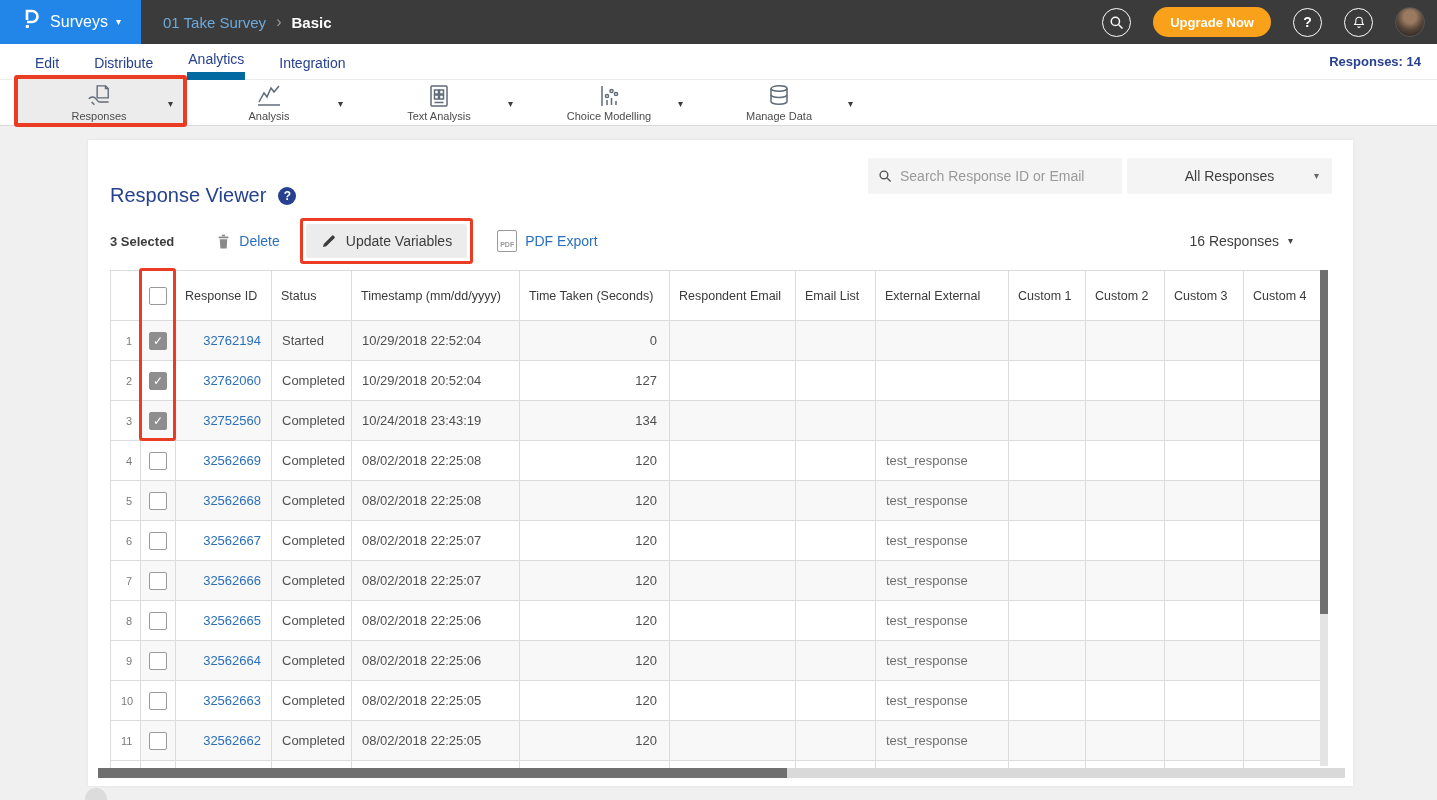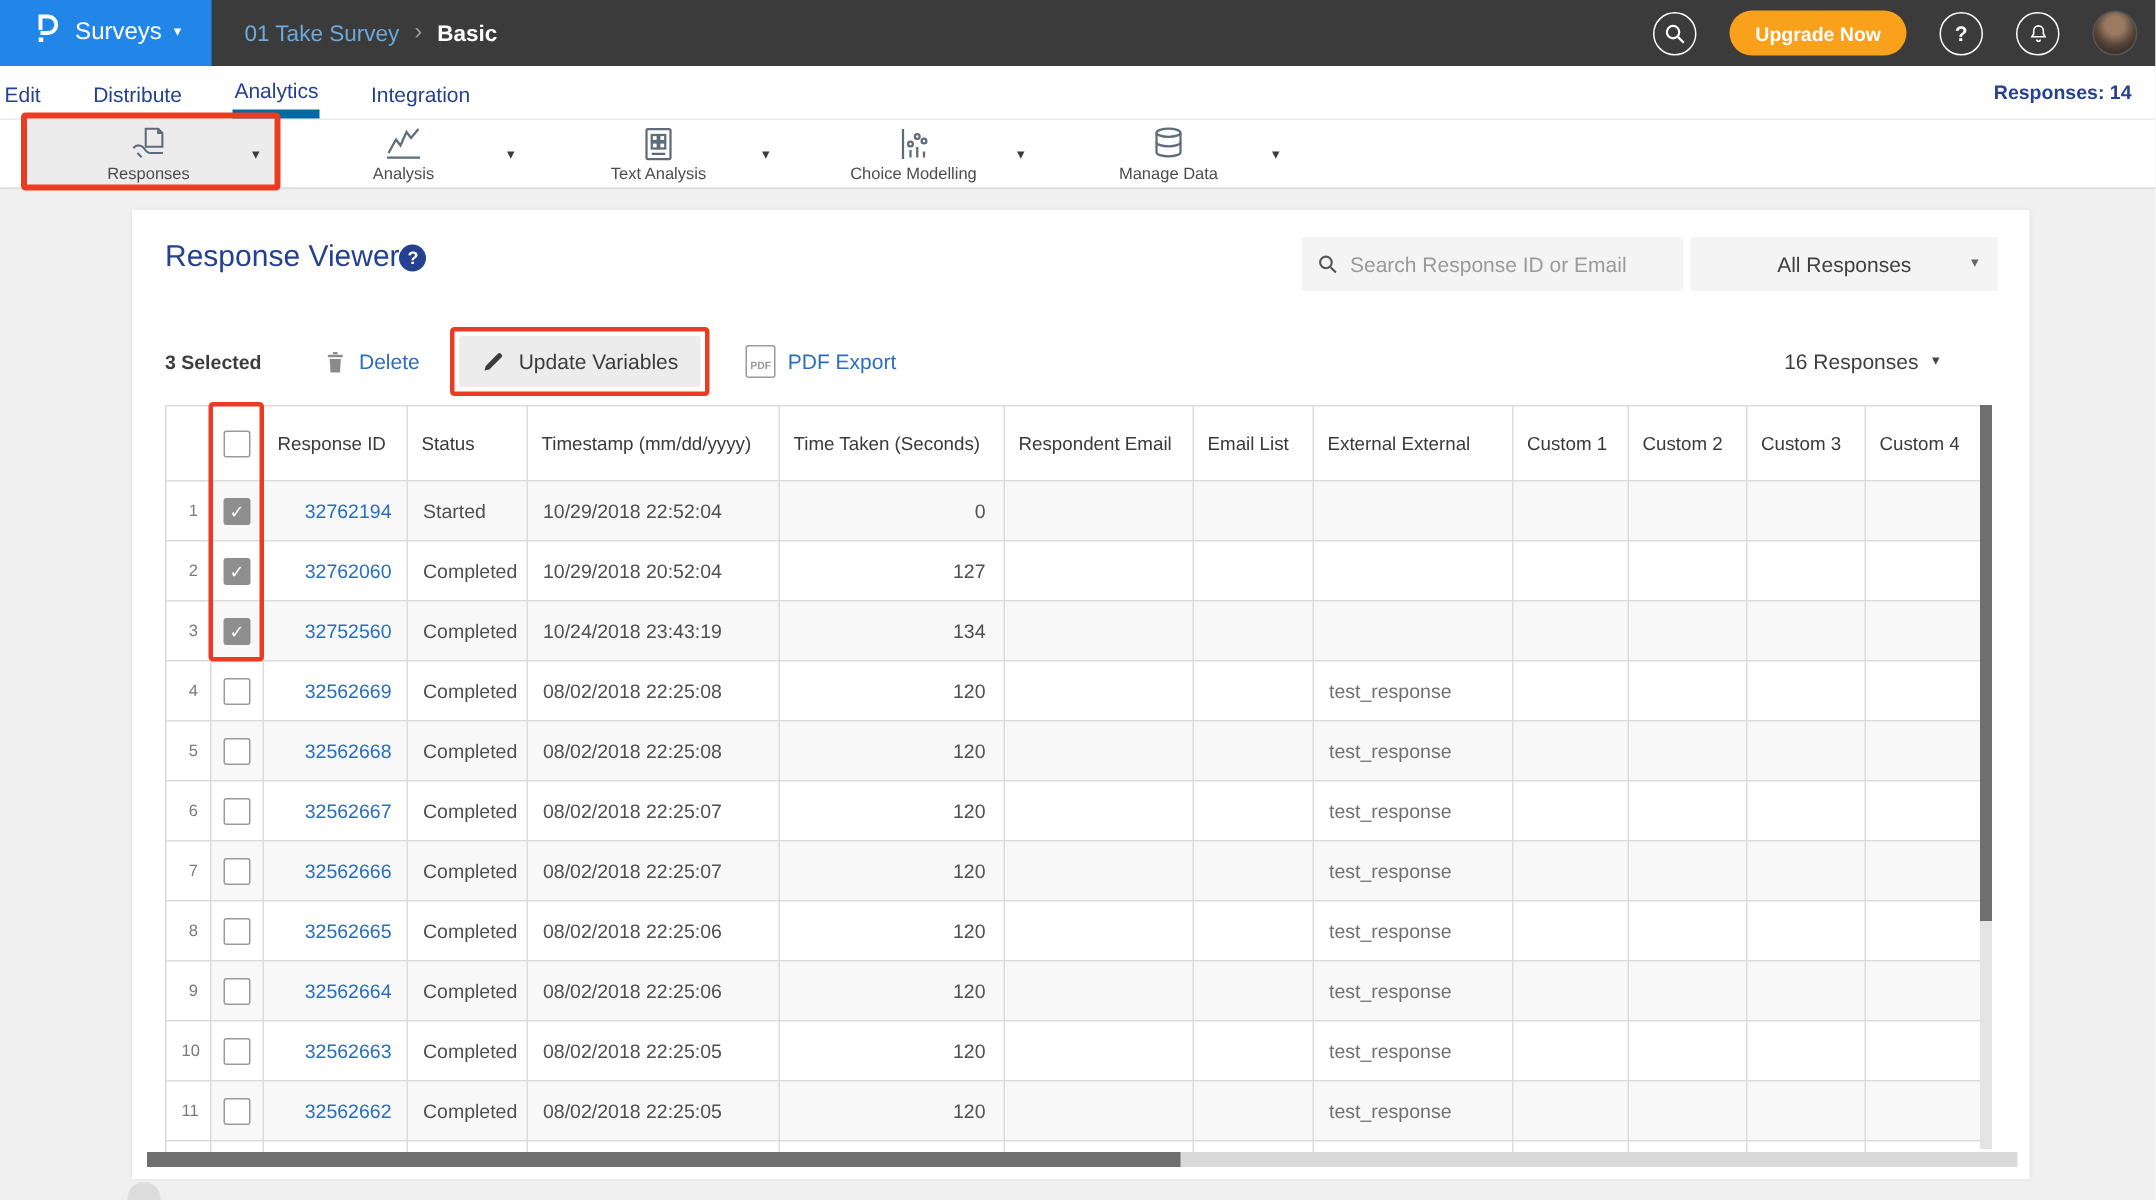--- a/index.html
+++ b/index.html
@@ -15,39 +15,39 @@
   .crumb { margin-left:22px; display:flex; align-items:center; gap:10px; font-size:15px; }
   .crumb .c1 { color:#6ca9dc; cursor:pointer; }
   .crumb .sep { color:#9a9a9a; font-size:16px; }
   .crumb .c2 { color:#ffffff; font-weight:bold; }
   .top .right { margin-left:auto; margin-right:12px; display:flex; align-items:center; gap:22px; }
   .circle-btn { width:29px; height:29px; border:1.5px solid #fdfdfd; border-radius:50%; display:flex; align-items:center; justify-content:center; cursor:pointer; font-weight:bold; font-size:14px; color:#fff; }
   .upgrade { height:30px; border-radius:15px; background:#f9a11b; color:#fff; font-weight:bold; font-size:13px; padding:0 17px; display:flex; align-items:center; cursor:pointer; border:none; }
   .avatar { width:30px; height:30px; border-radius:50%; background:radial-gradient(circle at 50% 32%, #9a7a60 0 26%, #574539 55%, #1d1a18 100%); border:1px solid #555; cursor:pointer; }
 
   
-  .navrow { height:35px; background:#fff; display:flex; align-items:center; padding-left:2px; }
+  .navrow { height:35px; background:#fff; display:flex; align-items:center; padding-left:34px; }
   .navrow .item { font-size:14px; color:#26418f; margin-right:33px; cursor:pointer; padding:7px 1px 5px; }
-  .navrow .item.active { border-bottom:6px solid #0369a1; }
+  .navrow .item.active { border-bottom:8px solid #0369a1; }
   .resp-count { margin-left:auto; margin-right:16px; font-size:13px; font-weight:bold; color:#26418f; }
 
   
   .toolbar { height:47px; background:#fff; border-top:1px solid #ececec; border-bottom:1px solid #d9d9d9; display:flex; padding-left:14px; }
   .tool-group { position:relative; width:170px; display:flex; flex-direction:column; align-items:center; justify-content:center; cursor:pointer; }
   .tool-group.selected { background:#ececec; }
   .tool-group svg { stroke:#5f6b78; fill:none; stroke-width:1.5; }
   .tool-group .tlabel { font-size:11px; color:#4c4c4c; margin-top:2px; }
   .tool-caret { position:absolute; right:11px; top:50%; transform:translateY(-50%); color:#3c3c3c; font-size:10px; }
 
   
   .anno { position:absolute; border:3px solid #ea3c23; border-radius:3px; pointer-events:none; z-index:50; }
 
   
   .card { position:absolute; left:88px; top:140px; width:1265px; height:646px; background:#fff; box-shadow:0 0 3px rgba(0,0,0,.07); }
-  .viewer-title { position:absolute; left:22px; top:20px; font-size:20px; color:#26418f; display:flex; align-items:center; gap:0; }
+  .viewer-title { position:absolute; left:22px; top:44px; font-size:20px; color:#26418f; display:flex; align-items:center; gap:12px; }
   .help-badge { width:18px; height:18px; border-radius:50%; background:#26418f; color:#fff; font-size:12px; font-weight:bold; display:flex; align-items:center; justify-content:center; cursor:pointer; }
   .search-box { position:absolute; left:780px; top:18px; width:254px; height:36px; background:#f4f4f5; border-radius:2px; display:flex; align-items:center; padding:0 10px; gap:8px; }
   .search-box svg { stroke:#555; fill:none; stroke-width:2; }
   .search-box input { flex:1; border:none; outline:none; background:transparent; font-size:14px; color:#444; font-family:"Liberation Sans",sans-serif; }
   .search-box input::placeholder { color:#9a9a9a; }
   .filter-select { position:absolute; left:1039px; top:18px; width:205px; height:36px; background:#f4f4f5; border-radius:2px; display:flex; align-items:center; justify-content:center; font-size:14px; color:#3f3f3f; cursor:pointer; }
   .filter-select .caret { position:absolute; right:13px; color:#666; }
 
   
   .action-row { position:absolute; left:22px; right:22px; top:80px; height:42px; display:flex; align-items:center; }

